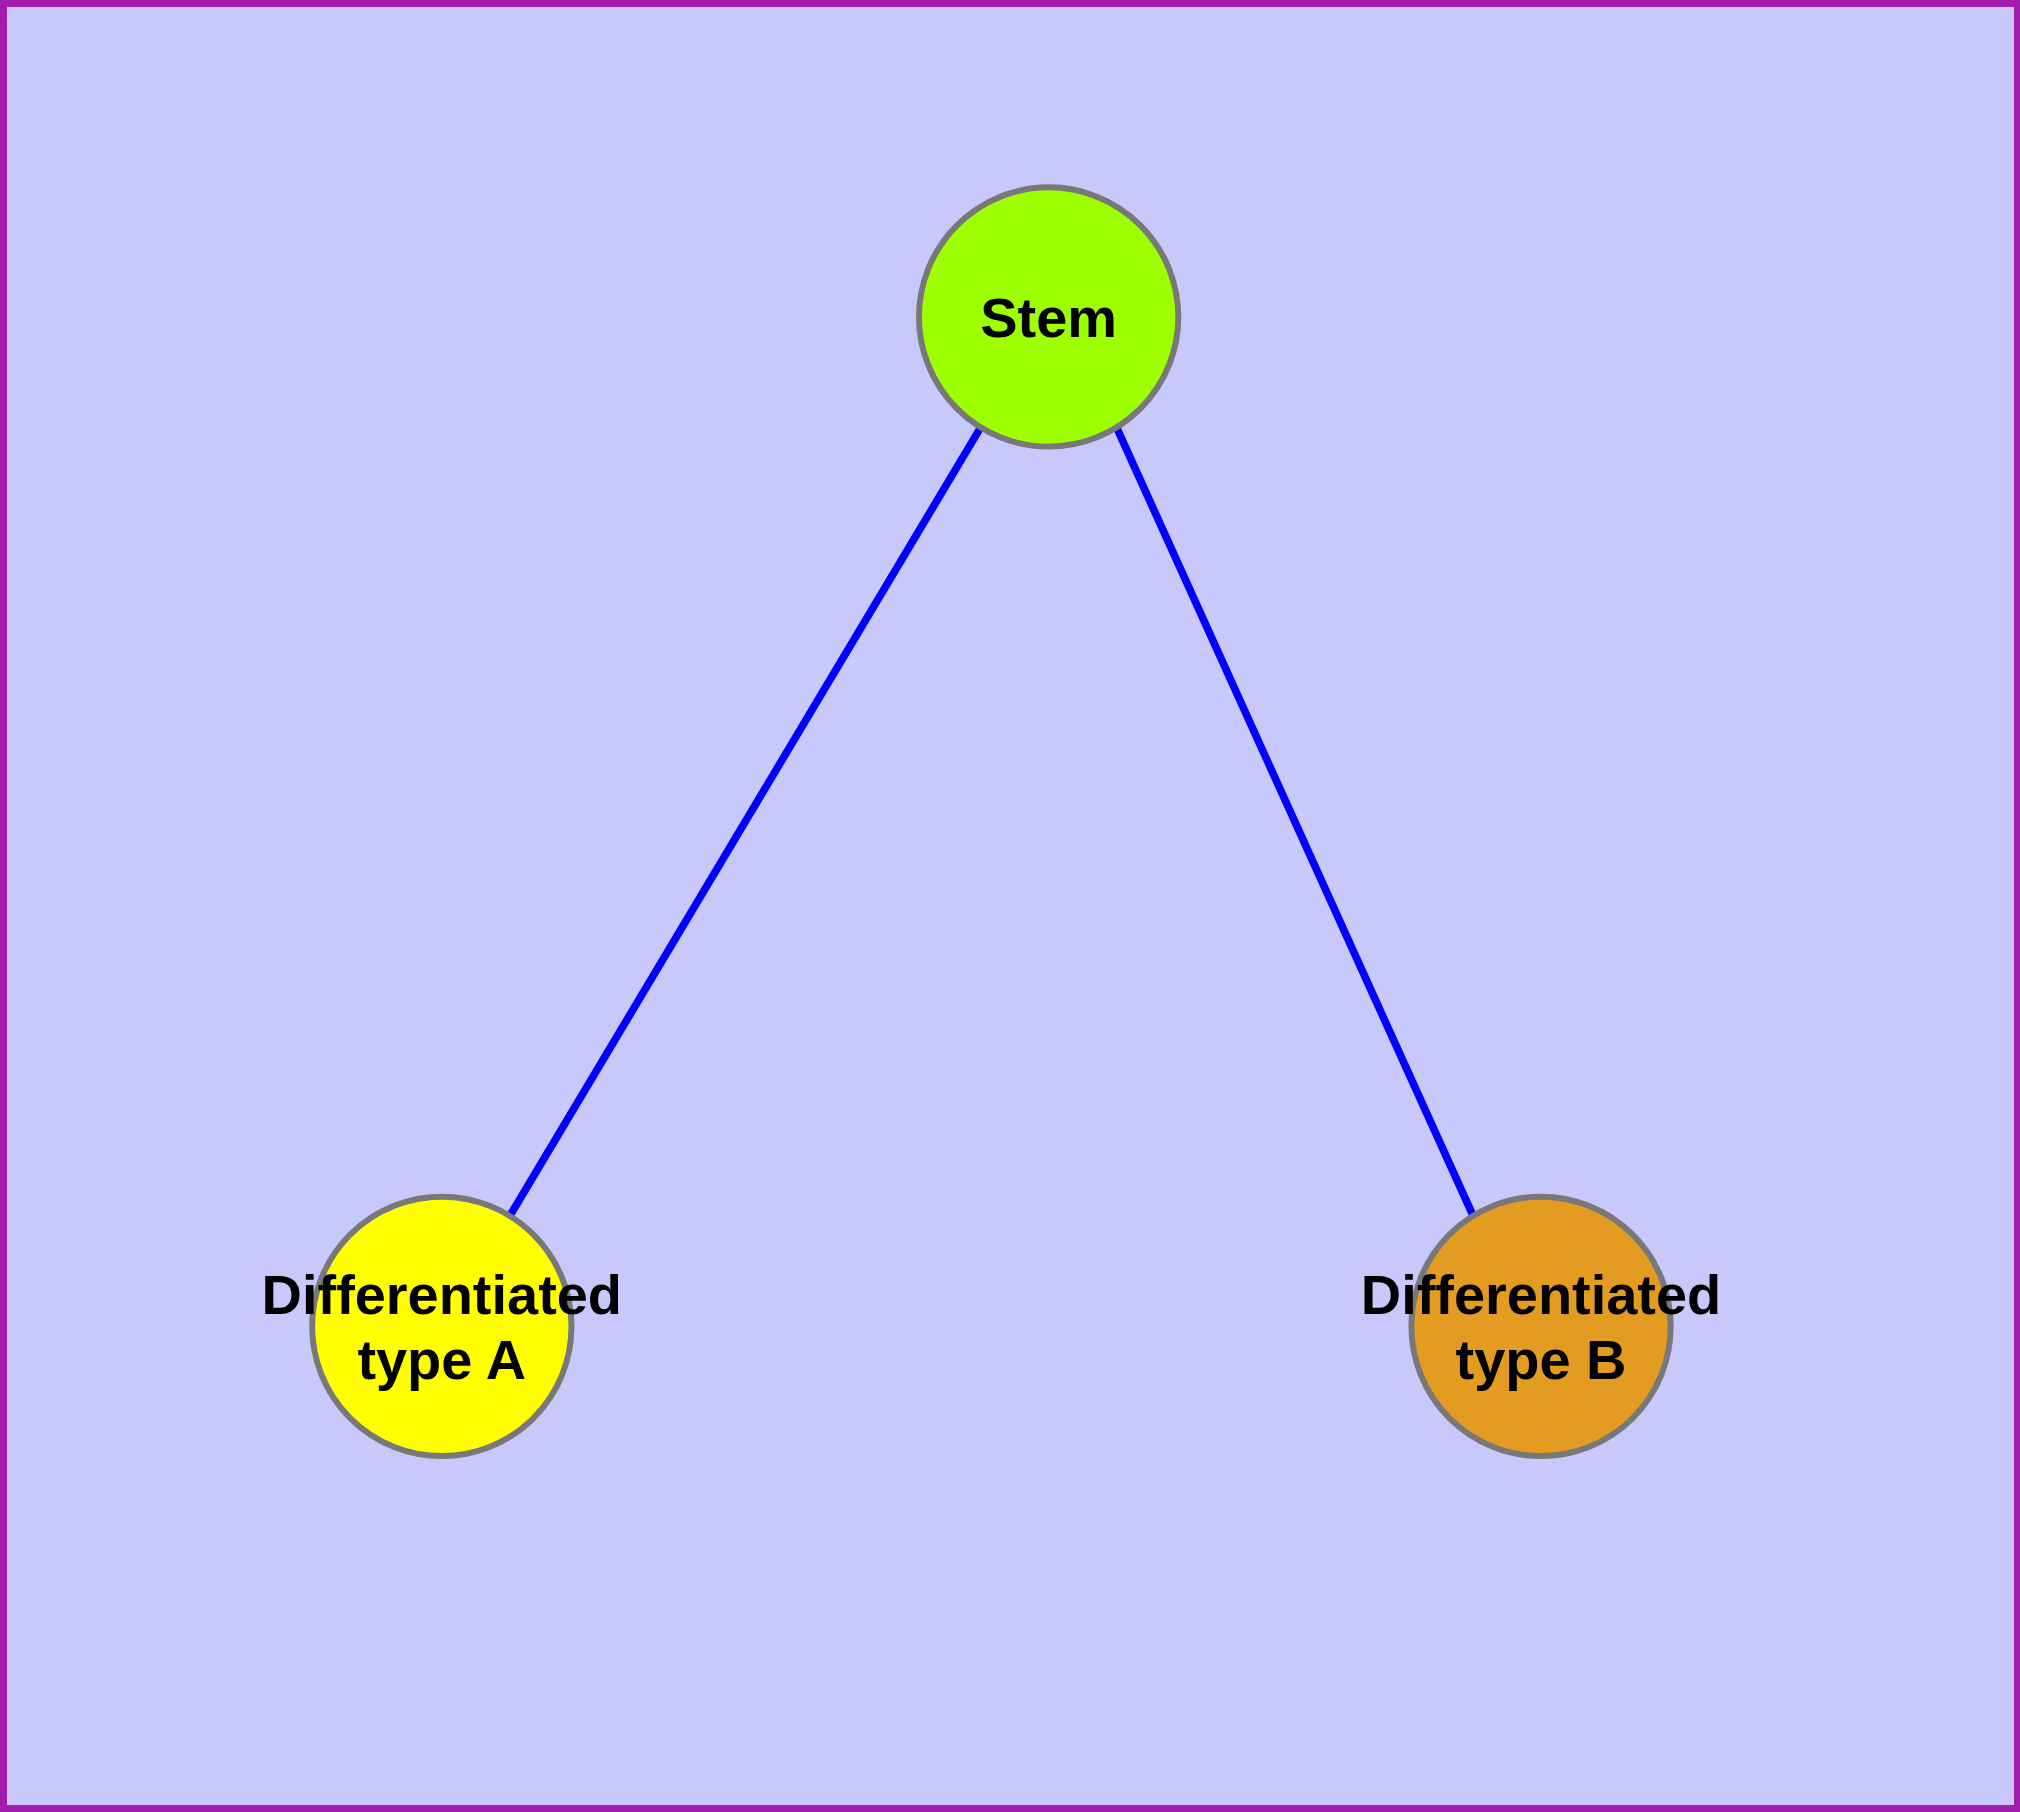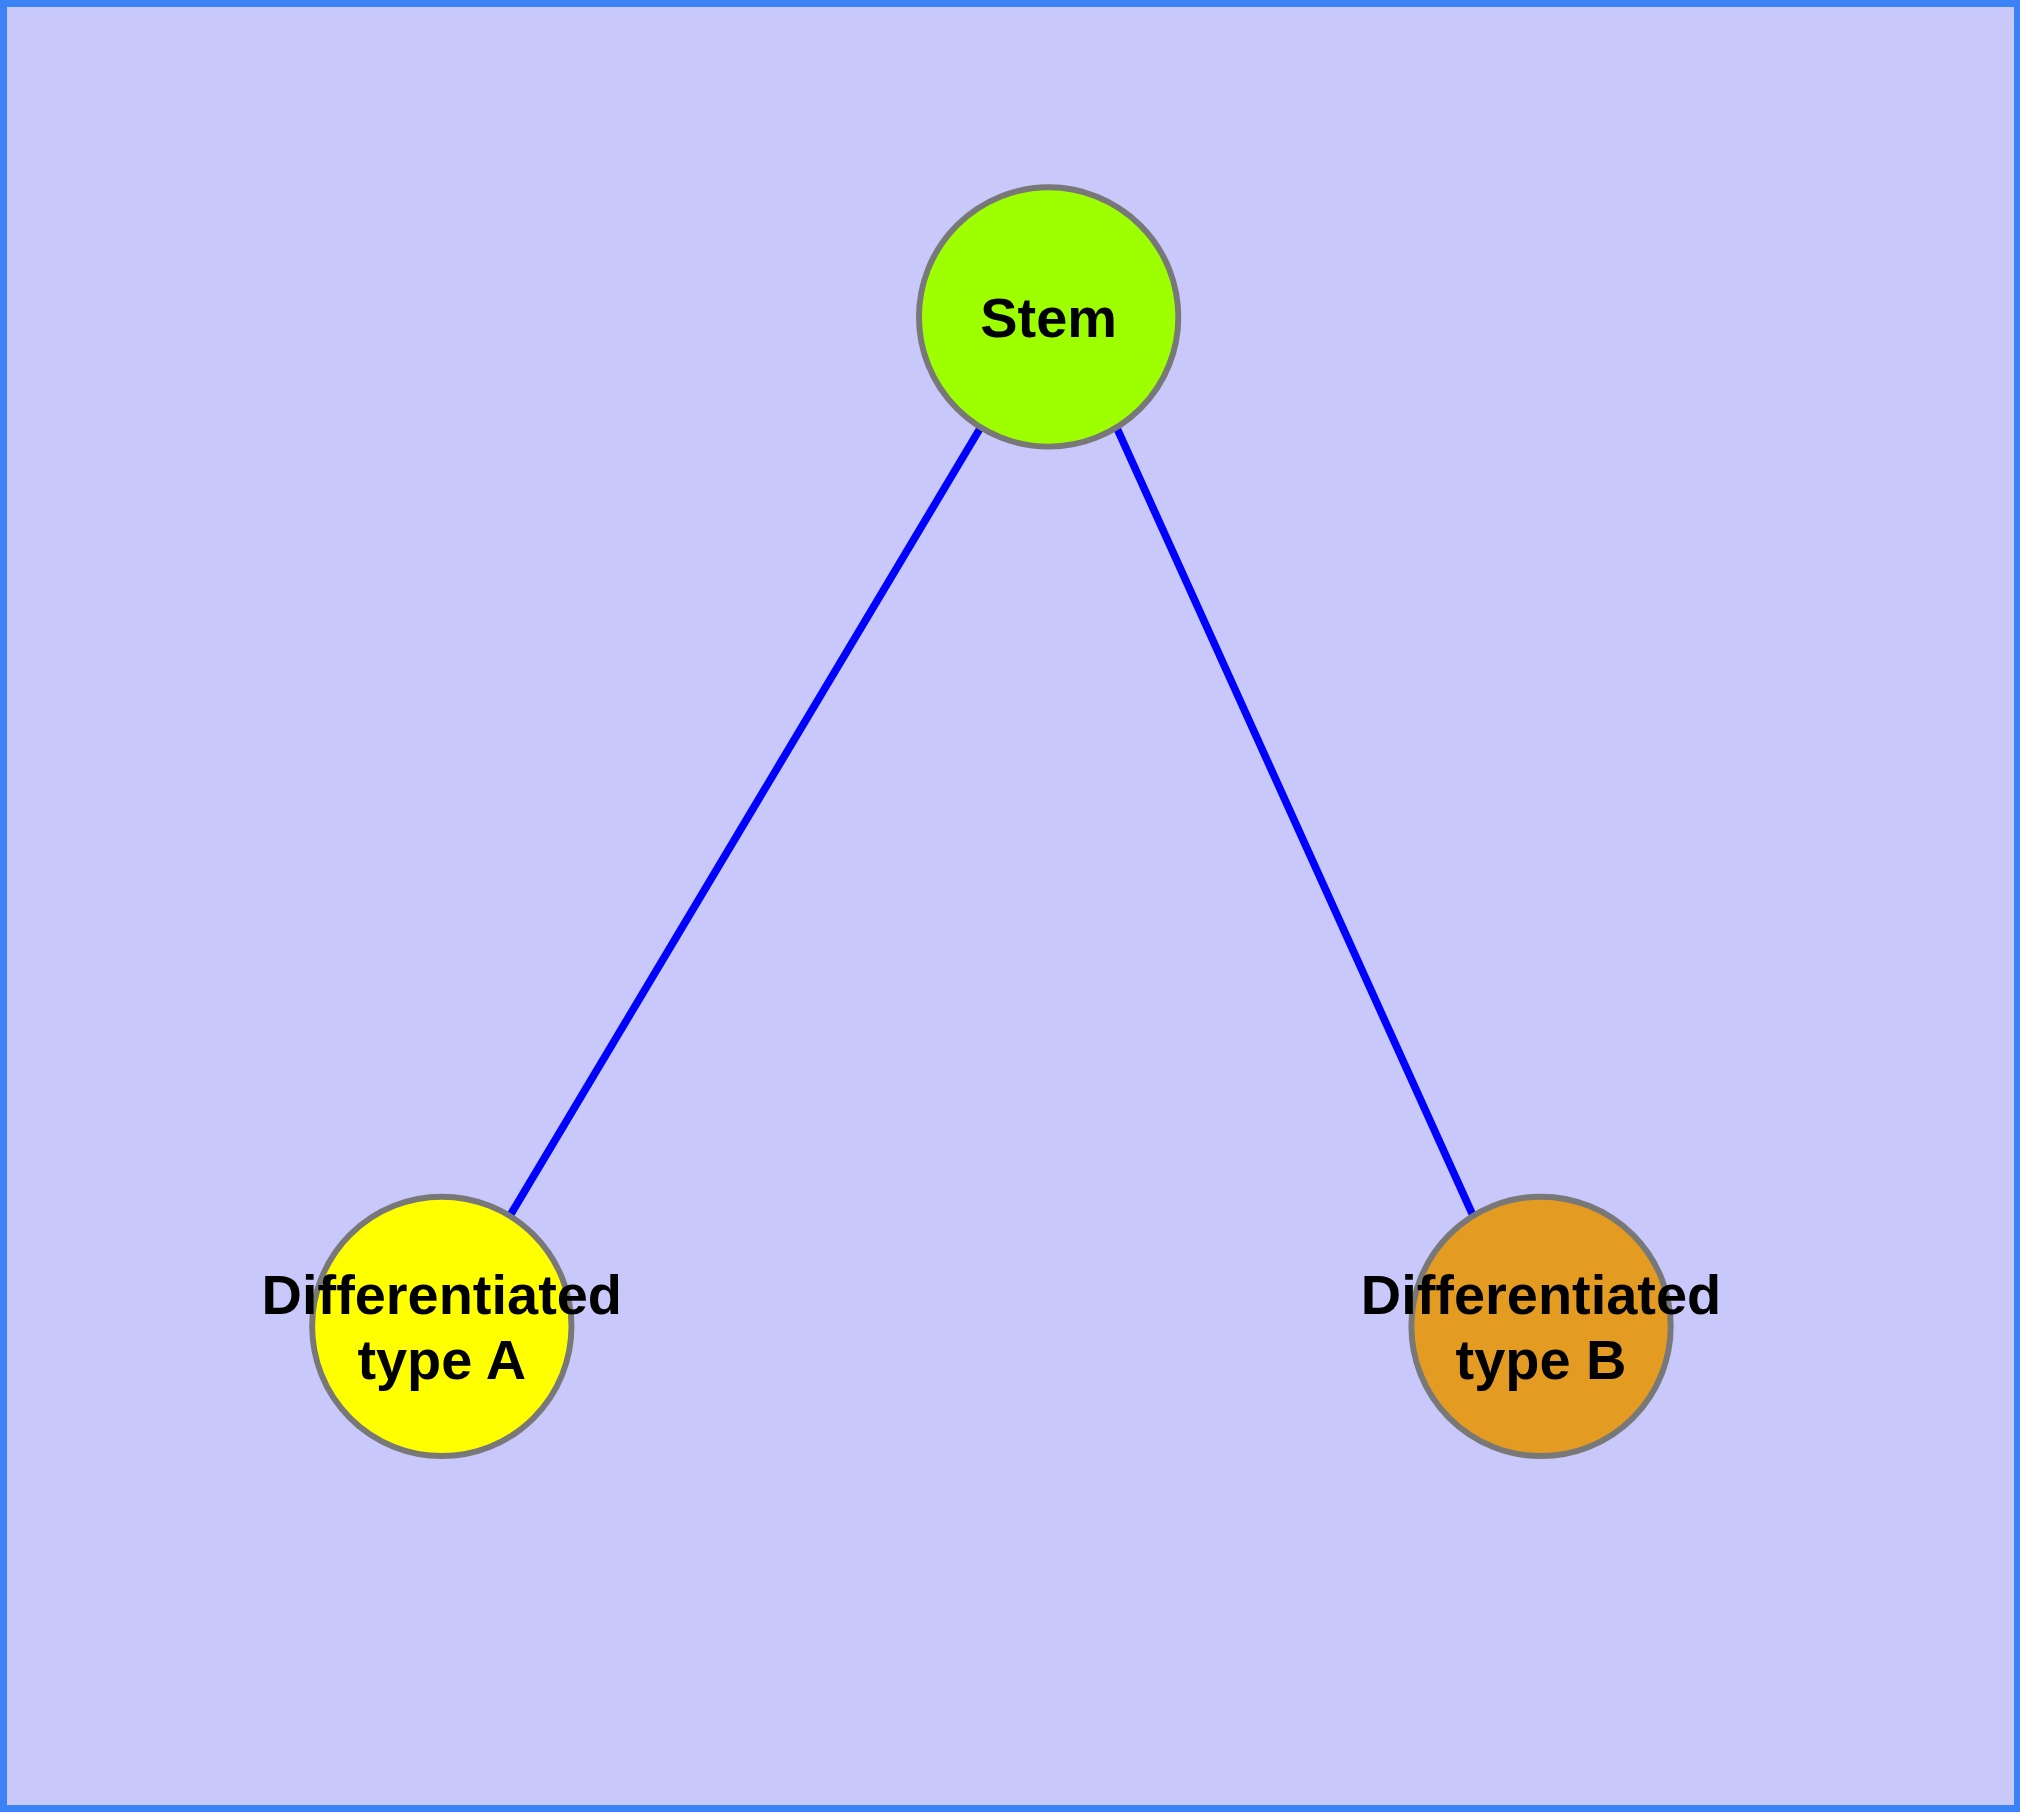--- a/index.html
+++ b/index.html
@@ -44,21 +44,21 @@
   .graph-edge {
     stroke: #0000ff;
     stroke-width: 9;
     fill: none;
     stroke-linecap: butt;
   }
 </style>
 </head>
 <body>
 
-<div id="canvas" style="background: #3b82f6;">
+<div id="canvas" style="background: #a21caf;">
 
   <div id="plot-area" style="background: rgb(200, 200, 250);"></div>
 
   <svg class="graph-layer" viewBox="0 0 2384 2138">
 
     <g>
       <line class="graph-edge" id="edge0" x1="1157" y1="504" x2="601" y2="1435" stroke="#0000ff" stroke-width="9"></line>
       <line class="graph-edge" id="edge1" x1="1317" y1="504" x2="1738" y2="1435" stroke="#0000ff" stroke-width="9"></line>
     </g>
 

